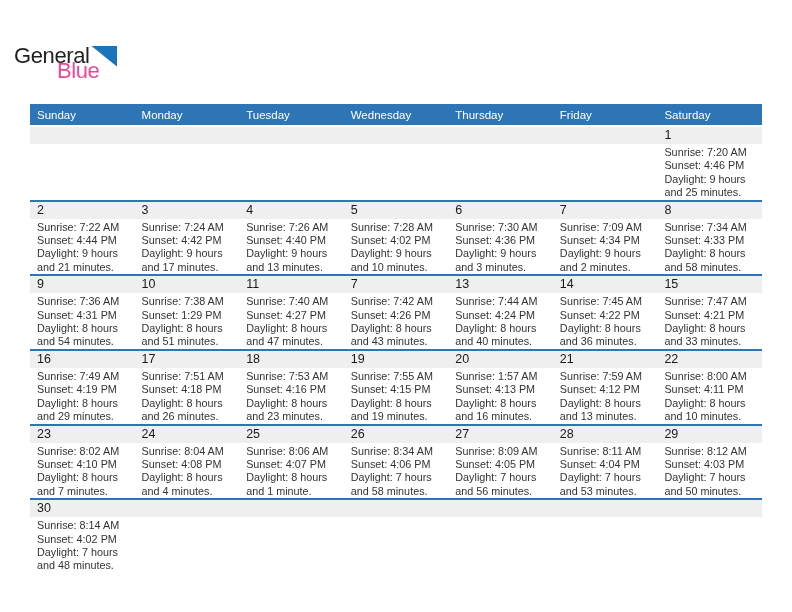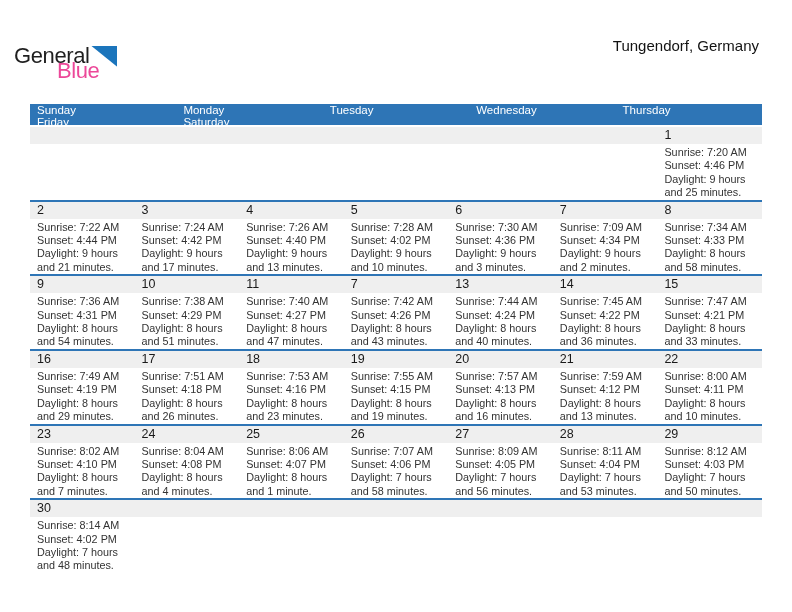--- a/index.html
+++ b/index.html
@@ -14,21 +14,21 @@
   .logo-general{font-size:22px;color:#1f1f1f;letter-spacing:-0.4px}
   .logo-triangle{width:26px;height:21px;background:#1B75BC;
     clip-path:polygon(0 0,100% 0,100% 100%);margin-left:2px;margin-top:1px}
   .logo-blue{font-size:22px;color:#ec4899;margin-top:-7px;margin-left:43px;letter-spacing:-0.4px}
   
   .titles{position:absolute;right:33px;top:28px;text-align:right}
   .title{font-size:27px;color:#121212}
   .subtitle{font-size:15px;color:#121212;margin-top:9px}
   
   .calendar{position:absolute;left:30px;top:104px;width:732px}
-  .weekday-header{display:grid;grid-template-columns:repeat(5,1fr);
+  .weekday-header{display:grid;grid-template-columns:repeat(7,1fr);
     background:#2E75B6;height:21px;align-items:center;margin-bottom:2px}
   .wd{color:#ffffff;font-size:11.5px;padding-left:7px;white-space:nowrap}
   .week-row{display:grid;grid-template-columns:repeat(7,1fr);
     border-bottom:2px solid #2E75B6;min-height:71px;box-sizing:border-box}
   .week-row.last{border-bottom:none}
   .day-cell{overflow:hidden}
   .day-num{background:#EFEFEF;height:17px;line-height:17px;
     font-size:12.5px;padding-left:7px;color:#1a1a1a}
   .day-details{padding:2px 3px 0 7px;font-size:10.8px;color:#333333}
   .detail-line{line-height:13.4px;white-space:nowrap}
@@ -38,21 +38,20 @@
 
 <div class="logo">
   <div class="logo-row">
     <span class="logo-general">General</span>
     <span class="logo-triangle"></span>
   </div>
   <div class="logo-blue">Blue</div>
 </div>
 
 <div class="titles">
-  <div class="subtitle">Tungendorf, Germany</div>
 </div>
 
 <div class="calendar">
   <div class="weekday-header" id="weekday-header">
       <div class="wd">Sunday</div>
       <div class="wd">Monday</div>
       <div class="wd">Tuesday</div>
       <div class="wd">Wednesday</div>
       <div class="wd">Thursday</div>
       <div class="wd">Friday</div>
@@ -196,21 +195,21 @@
       <div class="detail-line l1">Sunrise: 7:36 AM</div>
       <div class="detail-line l2">Sunset: 4:31 PM</div>
       <div class="detail-line l3">Daylight: 8 hours</div>
       <div class="detail-line l4">and 54 minutes.</div>
     </div>
   </div>
         <div class="day-cell">
     <div class="day-num">10</div>
     <div class="day-details">
       <div class="detail-line l1">Sunrise: 7:38 AM</div>
-      <div class="detail-line l2">Sunset: 4:29 PM</div>
+      <div class="detail-line l2">Sunset: 1:29 PM</div>
       <div class="detail-line l3">Daylight: 8 hours</div>
       <div class="detail-line l4">and 51 minutes.</div>
     </div>
   </div>
         <div class="day-cell">
     <div class="day-num">11</div>
     <div class="day-details">
       <div class="detail-line l1">Sunrise: 7:40 AM</div>
       <div class="detail-line l2">Sunset: 4:27 PM</div>
       <div class="detail-line l3">Daylight: 8 hours</div>
@@ -287,21 +286,21 @@
     <div class="day-details">
       <div class="detail-line l1">Sunrise: 7:55 AM</div>
       <div class="detail-line l2">Sunset: 4:15 PM</div>
       <div class="detail-line l3">Daylight: 8 hours</div>
       <div class="detail-line l4">and 19 minutes.</div>
     </div>
   </div>
         <div class="day-cell">
     <div class="day-num">20</div>
     <div class="day-details">
-      <div class="detail-line l1">Sunrise: 7:57 AM</div>
+      <div class="detail-line l1">Sunrise: 1:57 AM</div>
       <div class="detail-line l2">Sunset: 4:13 PM</div>
       <div class="detail-line l3">Daylight: 8 hours</div>
       <div class="detail-line l4">and 16 minutes.</div>
     </div>
   </div>
         <div class="day-cell">
     <div class="day-num">21</div>
     <div class="day-details">
       <div class="detail-line l1">Sunrise: 7:59 AM</div>
       <div class="detail-line l2">Sunset: 4:12 PM</div>
@@ -343,21 +342,21 @@
     <div class="day-details">
       <div class="detail-line l1">Sunrise: 8:06 AM</div>
       <div class="detail-line l2">Sunset: 4:07 PM</div>
       <div class="detail-line l3">Daylight: 8 hours</div>
       <div class="detail-line l4">and 1 minute.</div>
     </div>
   </div>
         <div class="day-cell">
     <div class="day-num">26</div>
     <div class="day-details">
-      <div class="detail-line l1">Sunrise: 7:07 AM</div>
+      <div class="detail-line l1">Sunrise: 8:34 AM</div>
       <div class="detail-line l2">Sunset: 4:06 PM</div>
       <div class="detail-line l3">Daylight: 7 hours</div>
       <div class="detail-line l4">and 58 minutes.</div>
     </div>
   </div>
         <div class="day-cell">
     <div class="day-num">27</div>
     <div class="day-details">
       <div class="detail-line l1">Sunrise: 8:09 AM</div>
       <div class="detail-line l2">Sunset: 4:05 PM</div>

